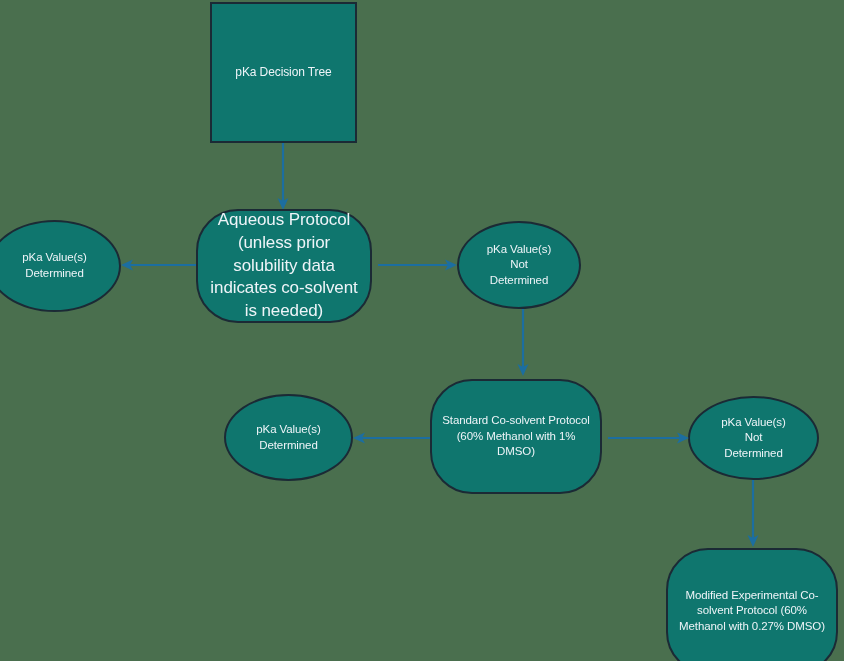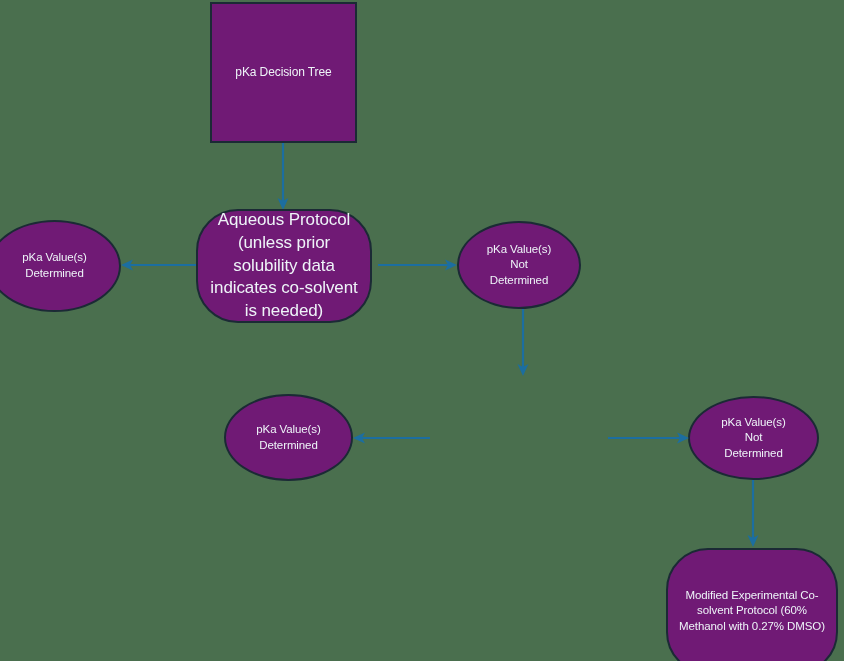--- a/index.html
+++ b/index.html
@@ -14,21 +14,21 @@
     overflow: hidden;
   }
   #canvas {
     position: relative;
     width: 844px;
     height: 661px;
   }
   .node {
     position: absolute;
     box-sizing: border-box;
-    background: #701a75;
+    background: #0f766e;
     border: 2px solid #1b2a35;
     color: #eef4f8;
     display: flex;
     align-items: center;
     justify-content: center;
     text-align: center;
     line-height: 1.35;
     letter-spacing: -0.1px;
   }
   .node .label {
@@ -99,20 +99,23 @@
     </svg>
   </div>
 
   <div class="arrow" style="left:508px; top:309px; width:30px; height:68px;">
     <svg width="30" height="68" viewBox="0 0 30 68">
       <line x1="15" y1="0" x2="15" y2="58" stroke="#1c6ea0" stroke-width="2.2"></line>
       <polygon points="15,67 9.5,55 15,58 20.5,55" fill="#1c6ea0"></polygon>
     </svg>
   </div>
 
+  <div class="node rounded" style="left:430px; top:379px; width:172px; height:115px; font-size:11.5px;">
+    <span class="label">Standard Co-solvent Protocol (60% Methanol with 1% DMSO)</span>
+  </div>
 
   <div class="node ellipse" style="left:224px; top:394px; width:129px; height:87px; font-size:11.5px;">
     <span class="label">pKa Value(s)
 Determined</span>
   </div>
 
   <div class="arrow" style="left:352px; top:428px; width:78px; height:20px;">
     <svg width="78" height="20" viewBox="0 0 78 20">
       <line x1="78" y1="10" x2="10" y2="10" stroke="#1c6ea0" stroke-width="2.2"></line>
       <polygon points="1,10 13,4.5 10,10 13,15.5" fill="#1c6ea0"></polygon>

